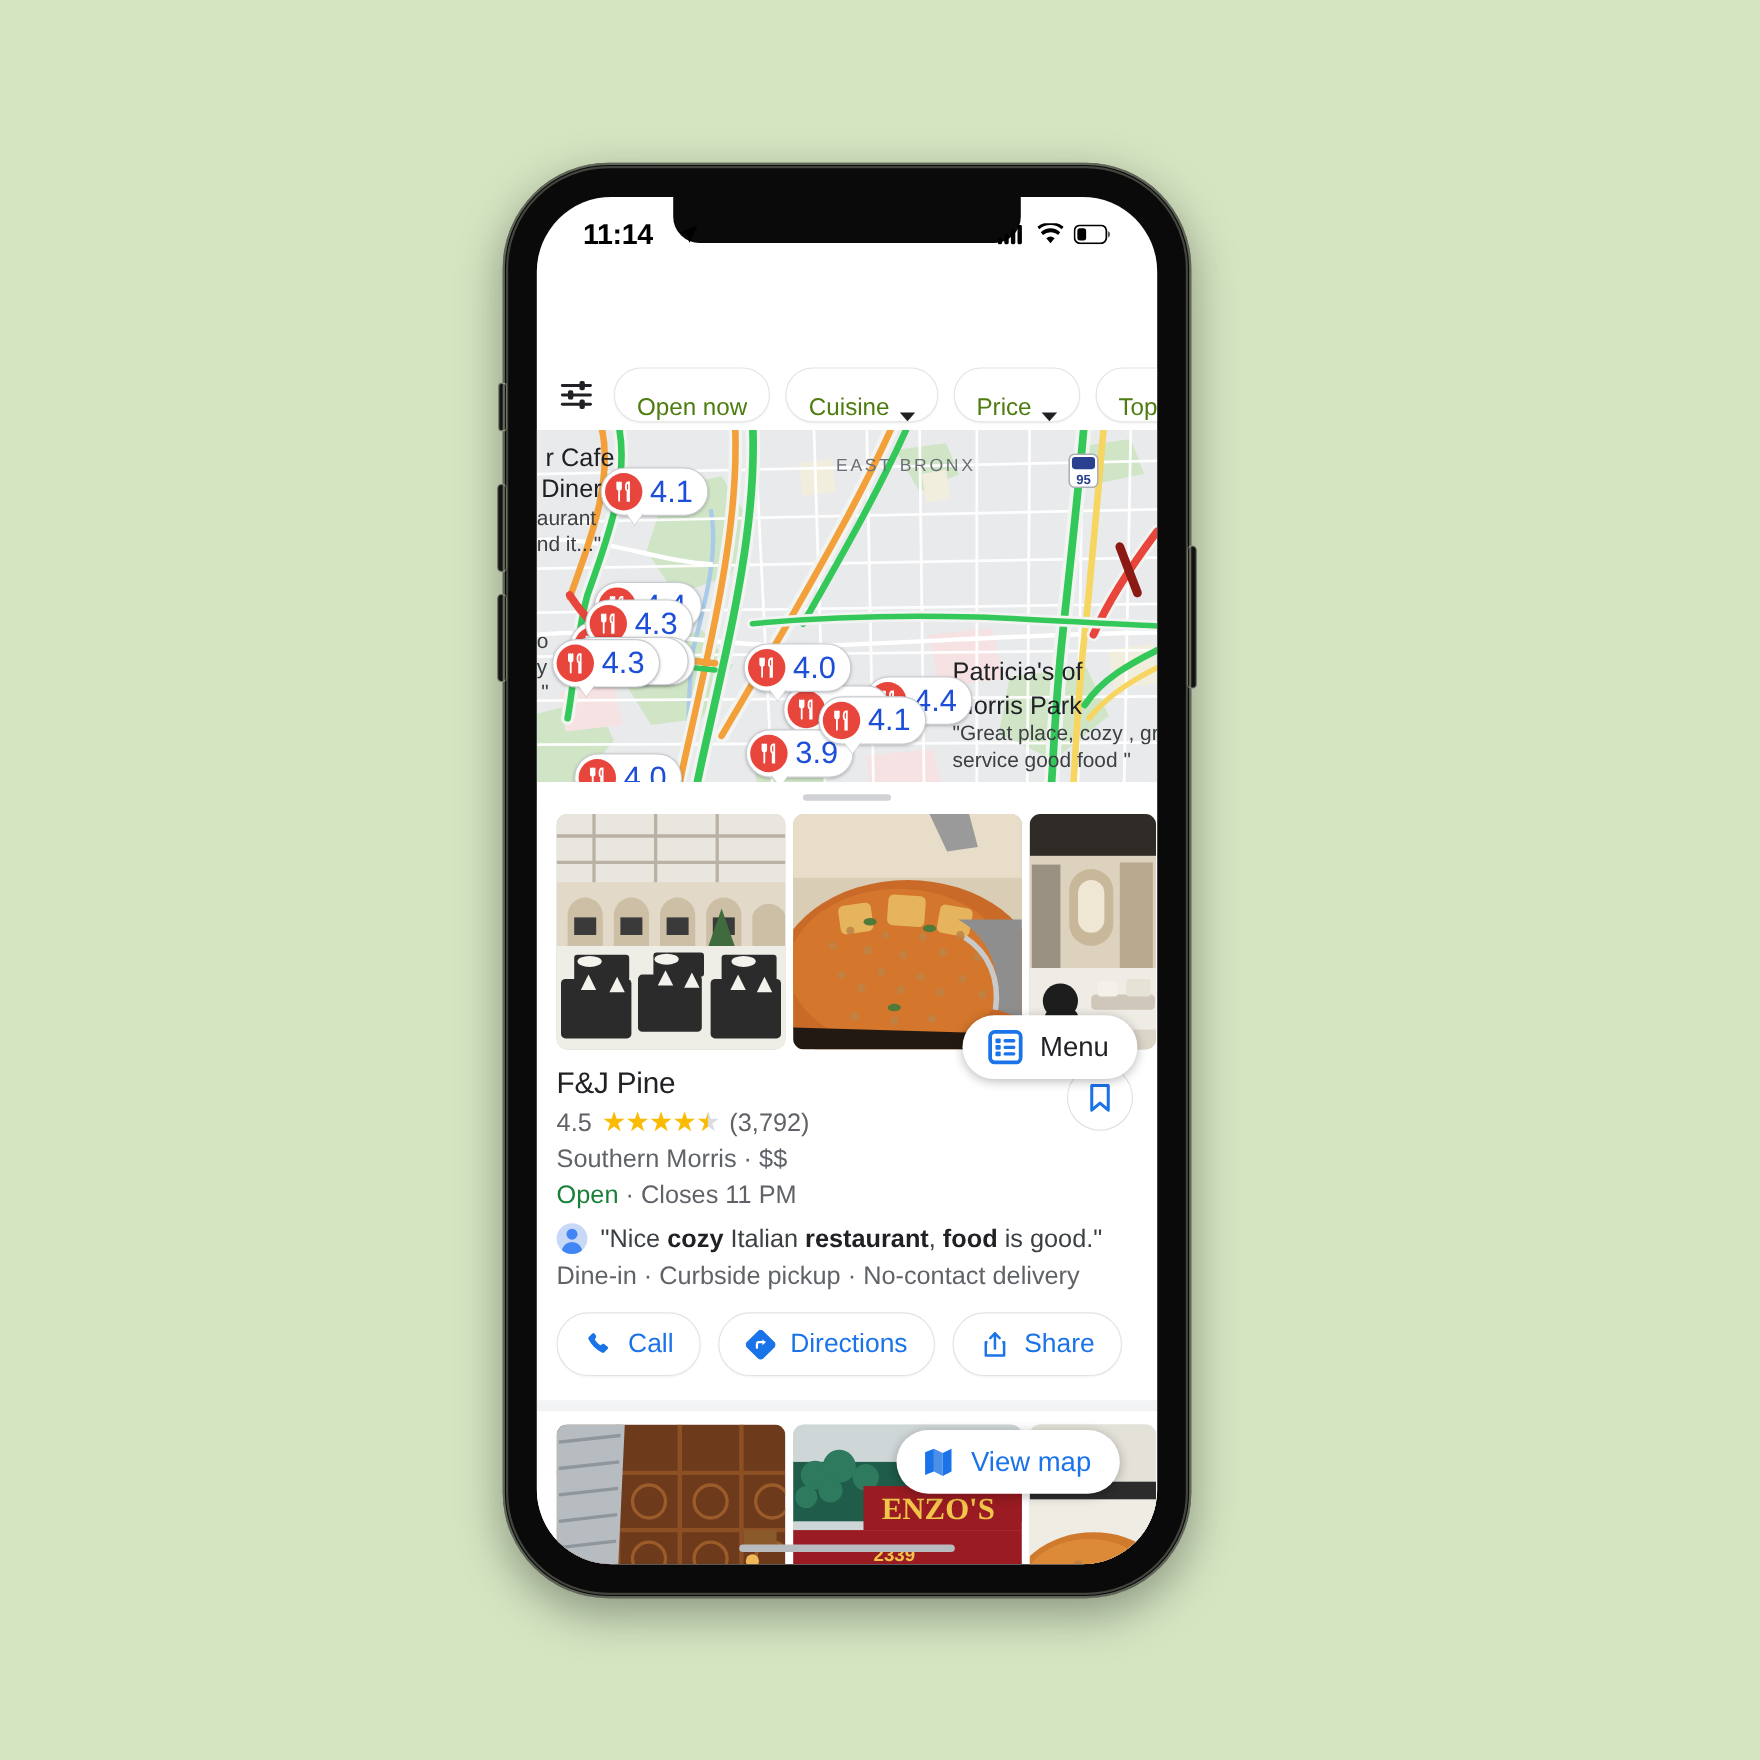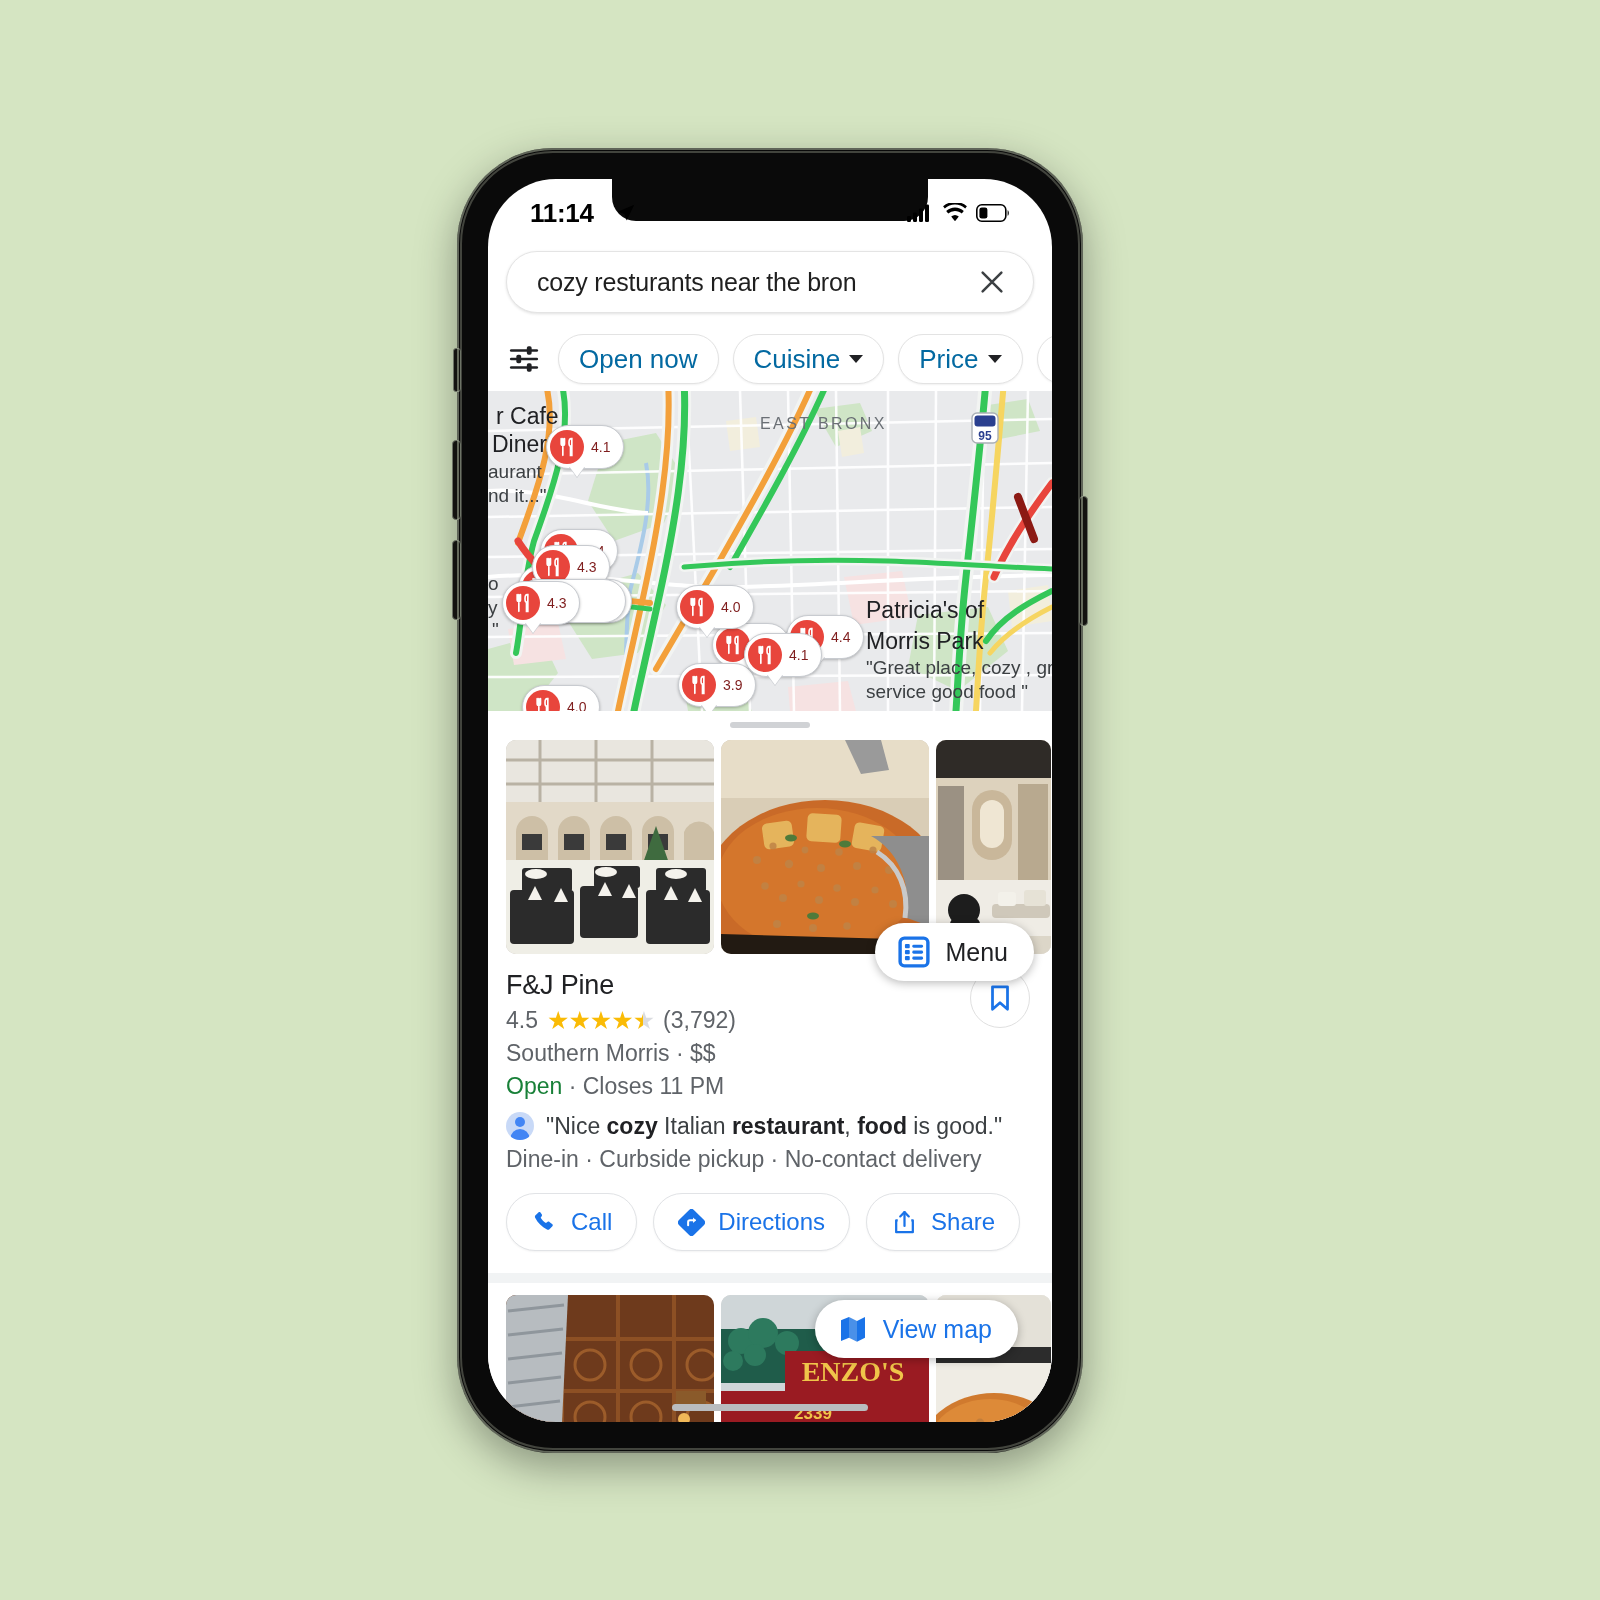--- a/index.html
+++ b/index.html
@@ -166,25 +166,25 @@
     margin-right: 2px;
     cursor: pointer;
   }
   .chip {
     flex: none;
     height: 48px;
     border: 1px solid #e3e3e3;
     border-radius: 26px;
     background: #fff;
     display: flex;
-    align-items: center;
+    align-items: flex-end;
     gap: 9px;
     padding: 0 20px;
-    font-size: 26px;
-    color: #0369a1;
+    font-size: 22px;
+    color: #4d7c0f;
     box-shadow: 0 1px 2px rgba(0,0,0,.06);
     cursor: pointer;
     white-space: nowrap;
   }
   .caret {
     width: 0; height: 0;
     border-left: 7px solid transparent;
     border-right: 7px solid transparent;
     border-top: 8px solid #202124;
   }
@@ -229,22 +229,22 @@
     cursor: pointer;
   }
   .pin .dot {
     width: 34px; height: 34px;
     background: #e8453c;
     border-radius: 50%;
     display: flex; align-items: center; justify-content: center;
     flex: none;
   }
   .pin .score {
-    font-size: 14px;
-    color: #7f1d1d;
+    font-size: 28px;
+    color: #1d4ed8;
   }
   .pin .tail {
     position: absolute;
     bottom: -9px; left: 22px;
     width: 0; height: 0;
     border-left: 8px solid transparent;
     border-right: 8px solid transparent;
     border-top: 11px solid #fff;
     filter: drop-shadow(0 1px 0 #c8cbd0);
   }
@@ -452,30 +452,20 @@
           <path d="M13 1.6c3.9 0 7.5 1.4 10.2 3.8l1.7-2.2A18 18 0 0 0 13-1 18 18 0 0 0 1.1 3.2l1.7 2.2A15.4 15.4 0 0 1 13 1.6z" fill="#000"></path>
         </svg>
         <svg width="34" height="18" viewBox="0 0 34 18">
           <rect x="0.8" y="0.8" width="29" height="16.4" rx="5" fill="none" stroke="#000" stroke-width="1.6"></rect>
           <rect x="3.4" y="3.4" width="8" height="11.2" rx="2.4" fill="#000"></rect>
           <path d="M31.6 6.2c1.6.5 1.6 5.1 0 5.6z" fill="#000"></path>
         </svg>
       </div>
     </div>
 
-    <div id="search-wrap">
-      <div id="search-bar">
-        <div id="search-input-text" placeholder="Search here">cozy resturants near the bron</div>
-        <div id="clear-search-button">
-          <svg width="30" height="30" viewBox="0 0 24 24">
-            <path d="M4.5 4.5 19.5 19.5 M19.5 4.5 4.5 19.5" stroke="#3c4043" stroke-width="2" stroke-linecap="round"></path>
-          </svg>
-        </div>
-      </div>
-    </div>
 
     <div id="filter-row">
       <div id="filter-icon-button">
         <svg width="34" height="34" viewBox="0 0 24 24">
           <g stroke="#202124" stroke-width="1.9" stroke-linecap="round">
             <line x1="3" y1="6" x2="21" y2="6"></line>
             <line x1="3" y1="12" x2="21" y2="12"></line>
             <line x1="3" y1="18" x2="21" y2="18"></line>
           </g>
           <g fill="#202124">

